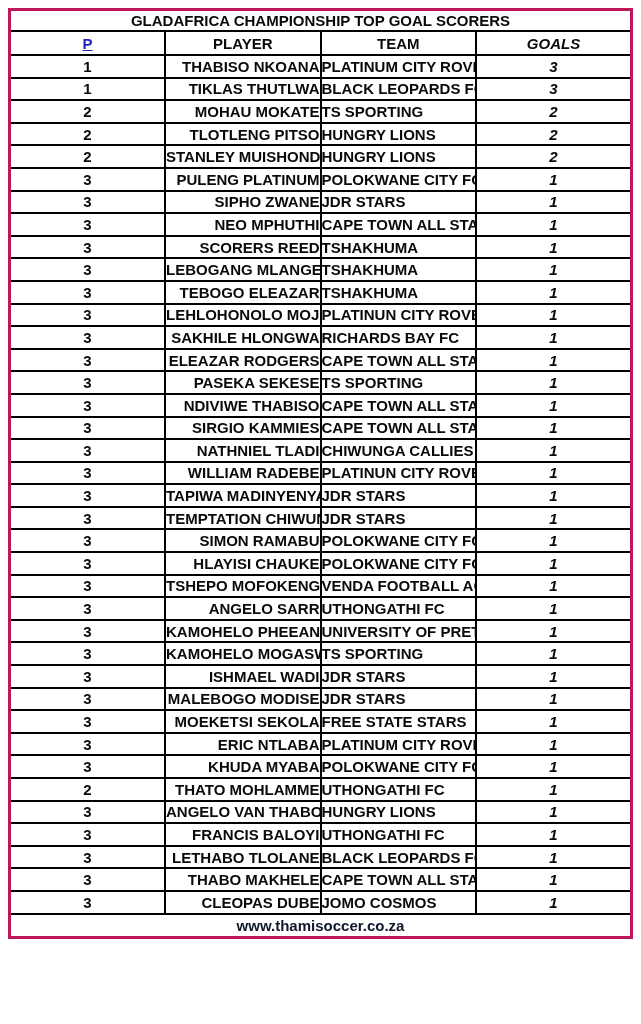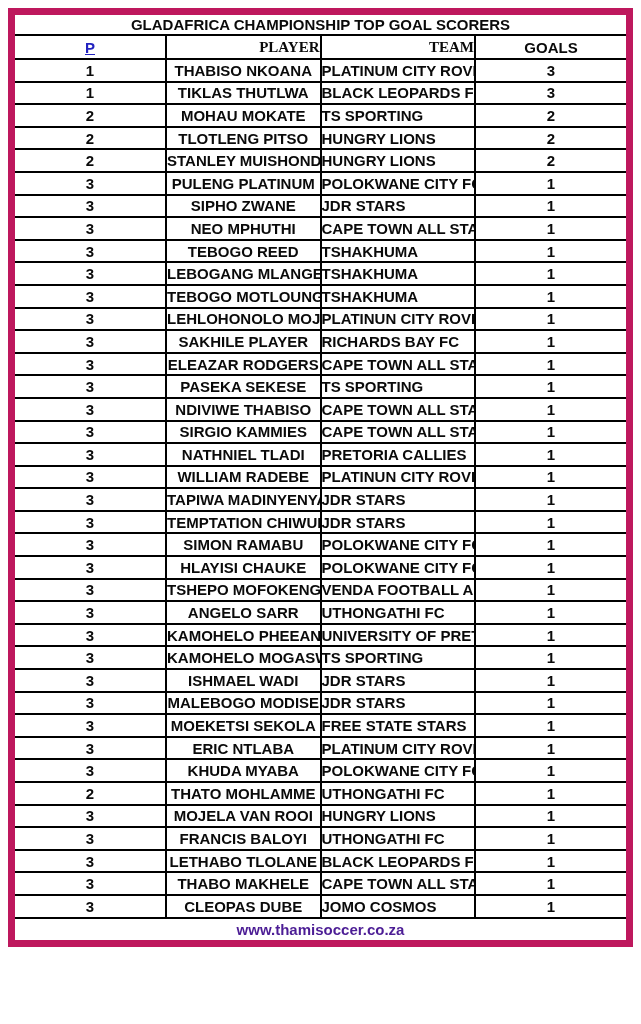--- a/index.html
+++ b/index.html
@@ -15,59 +15,59 @@
     background: #ffffff;
     overflow: hidden;
   }
   table.scorers {
     position: absolute;
     left: 8px;
     top: 8px;
     width: 625px;
     border-collapse: collapse;
     table-layout: fixed;
-    border: 7px solid #be185d;
+    border: 3px solid #be185d;
   }
   table.scorers td, table.scorers th {
     border: 2px solid #000000;
     padding: 0;
     font-size: 15px;
     font-weight: bold;
     color: #0a0a0a;
     line-height: 1.0;
     height: 20.6px;
     white-space: nowrap;
     overflow: hidden;
     background: #ffffff;
   }
   .col-p     { width: 32px;  text-align: center; }
-  .col-player{ width: 245px; text-align: center; padding-left: 4px; }
+  .col-player{ width: 245px; text-align: right; padding-left: 4px; }
   .col-team  { width: 280px; text-align: left; padding-left: 4px; }
-  .col-goals { width: 68px;  text-align: center; }
+  .col-goals { width: 68px;  text-align: center; font-style: italic; }
   tr.title-row td {
     text-align: center;
     font-size: 15px;
     height: 19px;
   }
   tr.header-row th {
     height: 22px;
     font-size: 15px;
   }
-  th.col-player, th.col-team { text-align: right; padding-left: 4px; font-family: Liberation Serif, serif; }
+  th.col-player, th.col-team { text-align: center; padding-left: 4px; }
   .p-link {
     color: #2222c0;
     text-decoration: underline;
     cursor: pointer;
   }
   tr.footer-row td {
     text-align: center;
     height: 21px;
   }
   .site-link {
-    color: #4c1d95;
+    color: #0f172a;
     cursor: pointer;
     text-decoration: none;
   }
 </style>
 </head>
 <body>
 
 <div class="page">
   <table class="scorers">
     <thead>
@@ -127,45 +127,45 @@
     <td class="col-goals">1</td>
   </tr>
         <tr>
     <td class="col-p">3</td>
     <td class="col-player">NEO MPHUTHI</td>
     <td class="col-team">CAPE TOWN ALL STARS</td>
     <td class="col-goals">1</td>
   </tr>
         <tr>
     <td class="col-p">3</td>
-    <td class="col-player">TEBOGO REED</td>
+    <td class="col-player">SCORERS REED</td>
     <td class="col-team">TSHAKHUMA</td>
     <td class="col-goals">1</td>
   </tr>
         <tr>
     <td class="col-p">3</td>
     <td class="col-player">LEBOGANG MLANGENI</td>
     <td class="col-team">TSHAKHUMA</td>
     <td class="col-goals">1</td>
   </tr>
         <tr>
     <td class="col-p">3</td>
-    <td class="col-player">TEBOGO MOTLOUNG</td>
+    <td class="col-player">TEBOGO ELEAZAR</td>
     <td class="col-team">TSHAKHUMA</td>
     <td class="col-goals">1</td>
   </tr>
         <tr>
     <td class="col-p">3</td>
     <td class="col-player">LEHLOHONOLO MOJELA</td>
     <td class="col-team">PLATINUN CITY ROVERS</td>
     <td class="col-goals">1</td>
   </tr>
         <tr>
     <td class="col-p">3</td>
-    <td class="col-player">SAKHILE PLAYER</td>
+    <td class="col-player">SAKHILE HLONGWA</td>
     <td class="col-team">RICHARDS BAY FC</td>
     <td class="col-goals">1</td>
   </tr>
         <tr>
     <td class="col-p">3</td>
     <td class="col-player">ELEAZAR RODGERS</td>
     <td class="col-team">CAPE TOWN ALL STARS</td>
     <td class="col-goals">1</td>
   </tr>
         <tr>
@@ -182,21 +182,21 @@
   </tr>
         <tr>
     <td class="col-p">3</td>
     <td class="col-player">SIRGIO KAMMIES</td>
     <td class="col-team">CAPE TOWN ALL STARS</td>
     <td class="col-goals">1</td>
   </tr>
         <tr>
     <td class="col-p">3</td>
     <td class="col-player">NATHNIEL TLADI</td>
-    <td class="col-team">PRETORIA CALLIES</td>
+    <td class="col-team">CHIWUNGA CALLIES</td>
     <td class="col-goals">1</td>
   </tr>
         <tr>
     <td class="col-p">3</td>
     <td class="col-player">WILLIAM RADEBE</td>
     <td class="col-team">PLATINUN CITY ROVERS</td>
     <td class="col-goals">1</td>
   </tr>
         <tr>
     <td class="col-p">3</td>
@@ -277,21 +277,21 @@
     <td class="col-goals">1</td>
   </tr>
         <tr>
     <td class="col-p">2</td>
     <td class="col-player">THATO MOHLAMME</td>
     <td class="col-team">UTHONGATHI FC</td>
     <td class="col-goals">1</td>
   </tr>
         <tr>
     <td class="col-p">3</td>
-    <td class="col-player">MOJELA VAN ROOI</td>
+    <td class="col-player">ANGELO VAN THABO</td>
     <td class="col-team">HUNGRY LIONS</td>
     <td class="col-goals">1</td>
   </tr>
         <tr>
     <td class="col-p">3</td>
     <td class="col-player">FRANCIS BALOYI</td>
     <td class="col-team">UTHONGATHI FC</td>
     <td class="col-goals">1</td>
   </tr>
         <tr>

